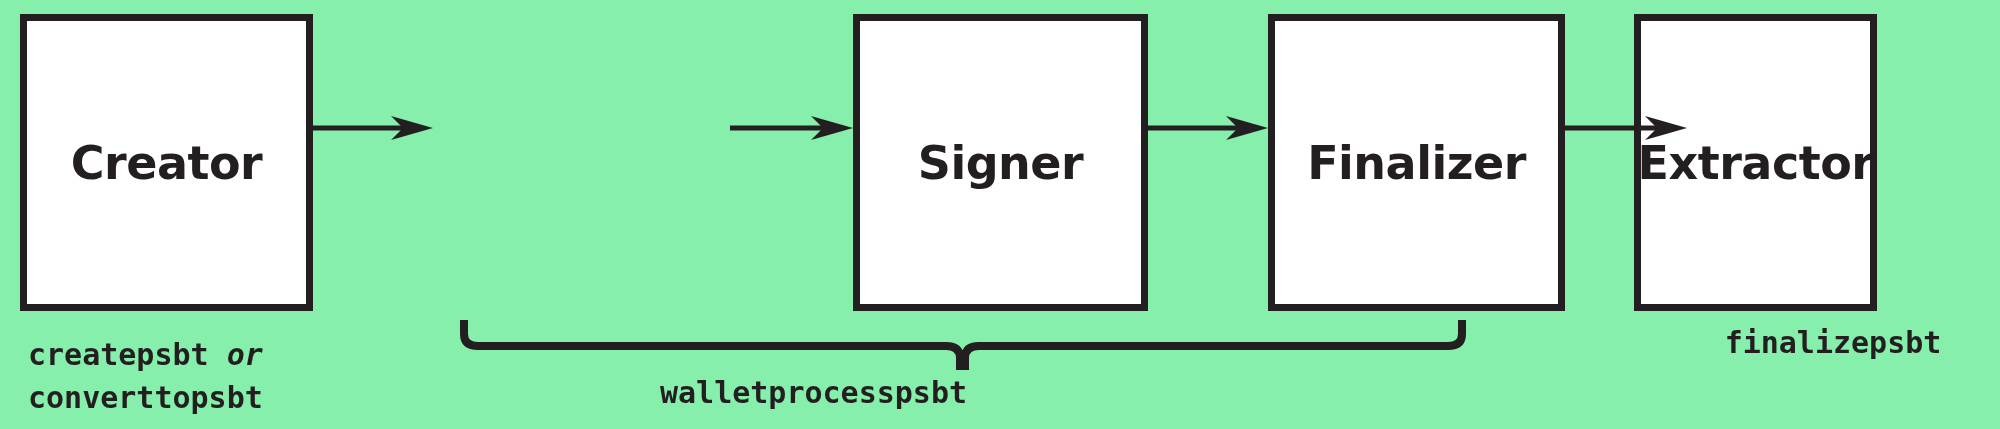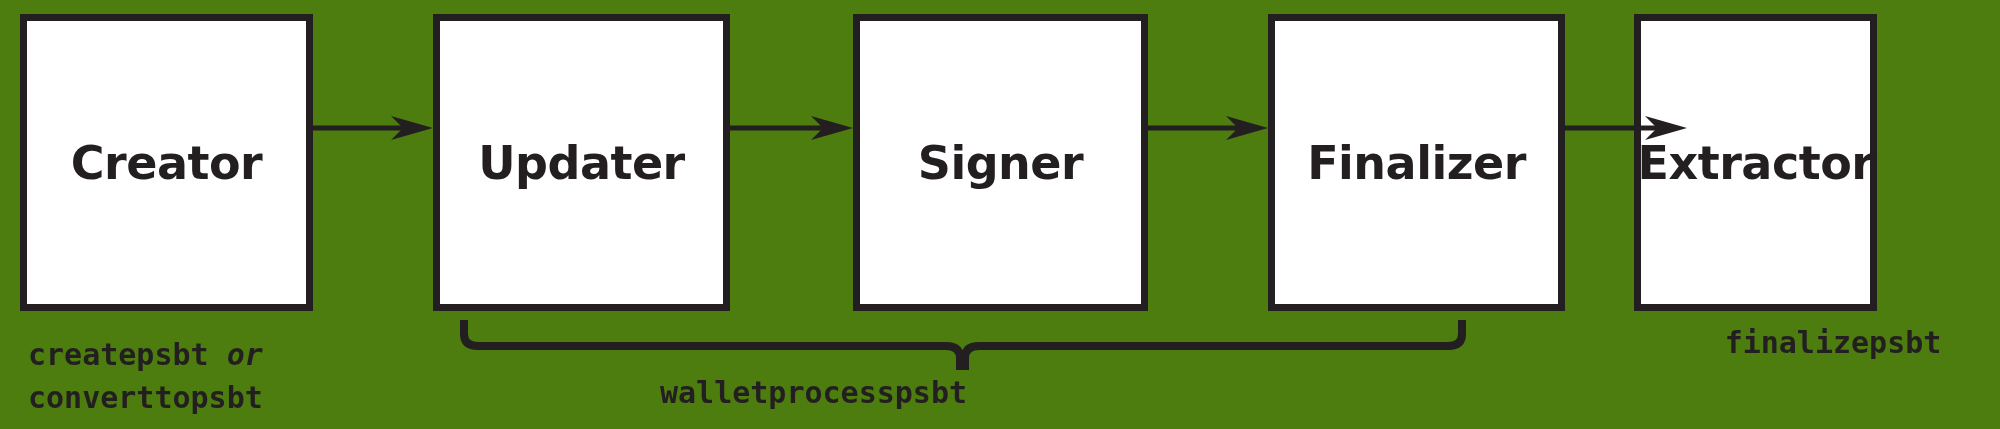--- a/index.html
+++ b/index.html
@@ -8,21 +8,21 @@
     padding: 0;
     background: #ffffff;
   }
   body {
     font-family: "DejaVu Sans", sans-serif;
   }
   #diagram {
     position: relative;
     width: 2000px;
     height: 429px;
-    background: #4d7c0f;
+    background: #86efac;
     overflow: hidden;
   }
   
   .role-box {
     position: absolute;
     top: 14px;
     height: 297px;
     box-sizing: border-box;
     border: 7px solid #231f20;
     background: #ffffff;
@@ -96,23 +96,20 @@
 </style>
 </head>
 <body>
 
 <div id="diagram">
 
   <div class="role-box" id="box-creator">
     <span class="role-label">Creator</span>
   </div>
 
-  <div class="role-box" id="box-updater">
-    <span class="role-label">Updater</span>
-  </div>
 
   <div class="role-box" id="box-signer">
     <span class="role-label">Signer</span>
   </div>
 
   <div class="role-box" id="box-finalizer">
     <span class="role-label">Finalizer</span>
   </div>
 
   <div class="role-box" id="box-extractor">

